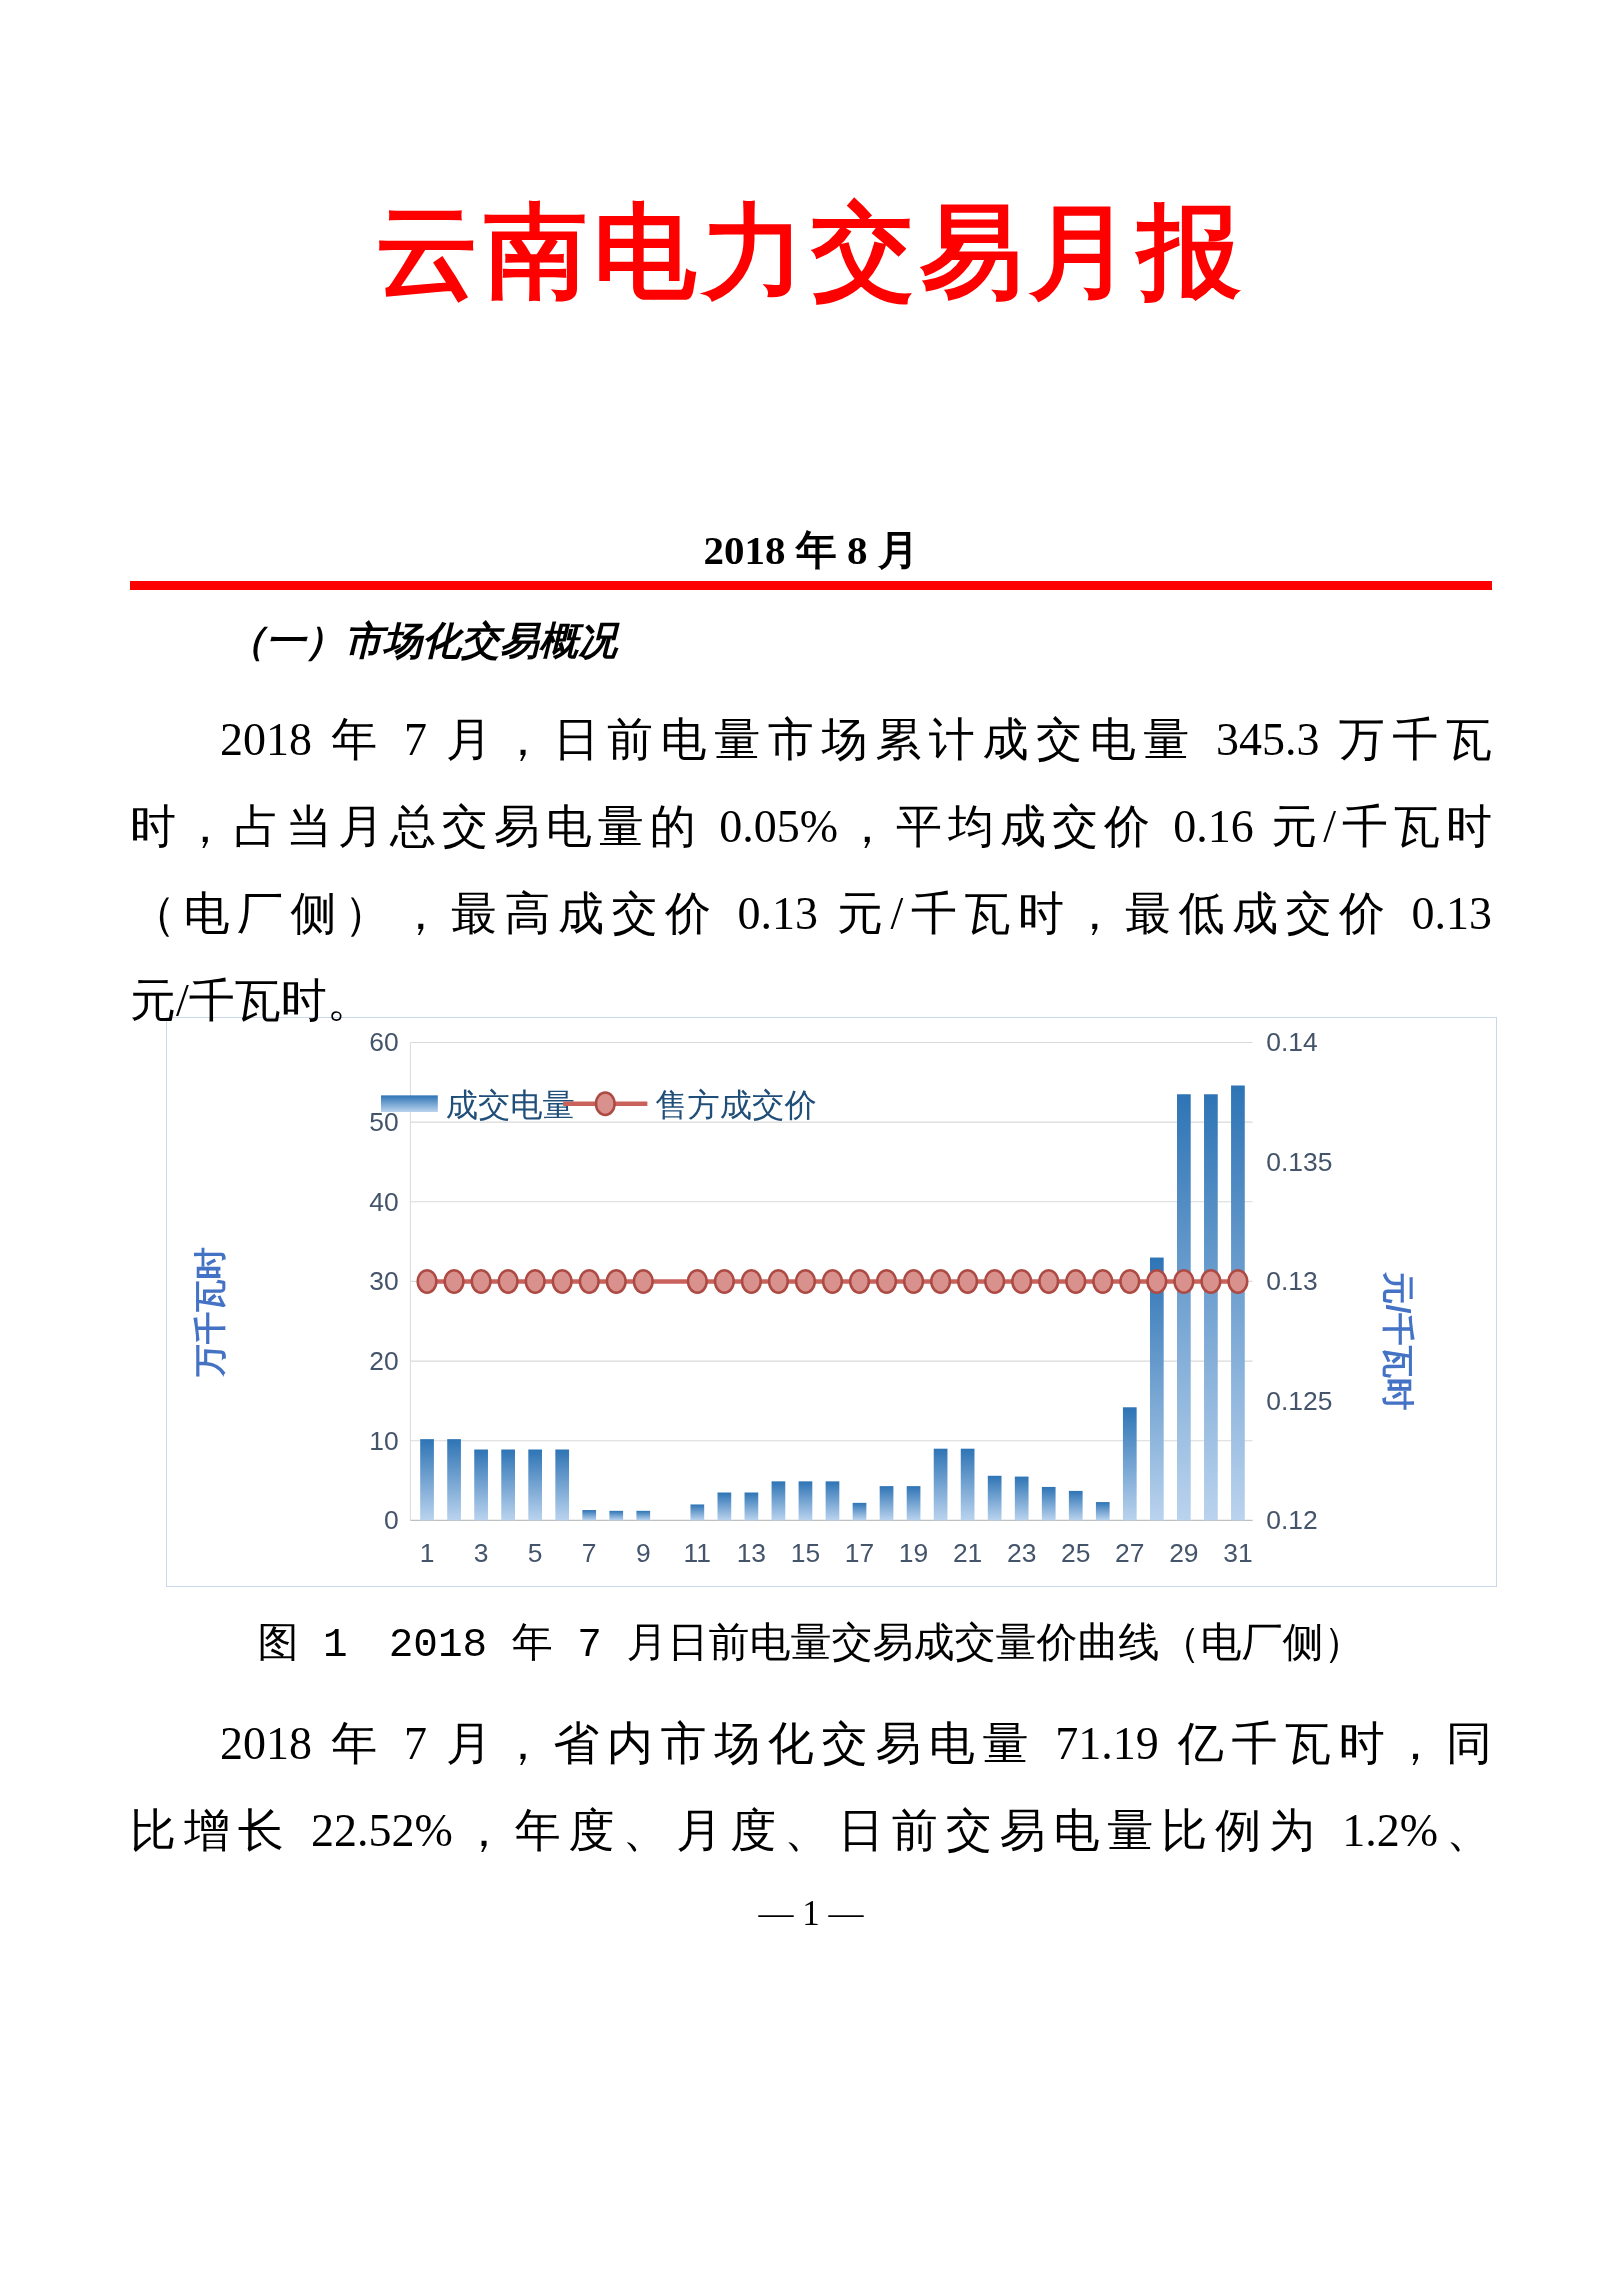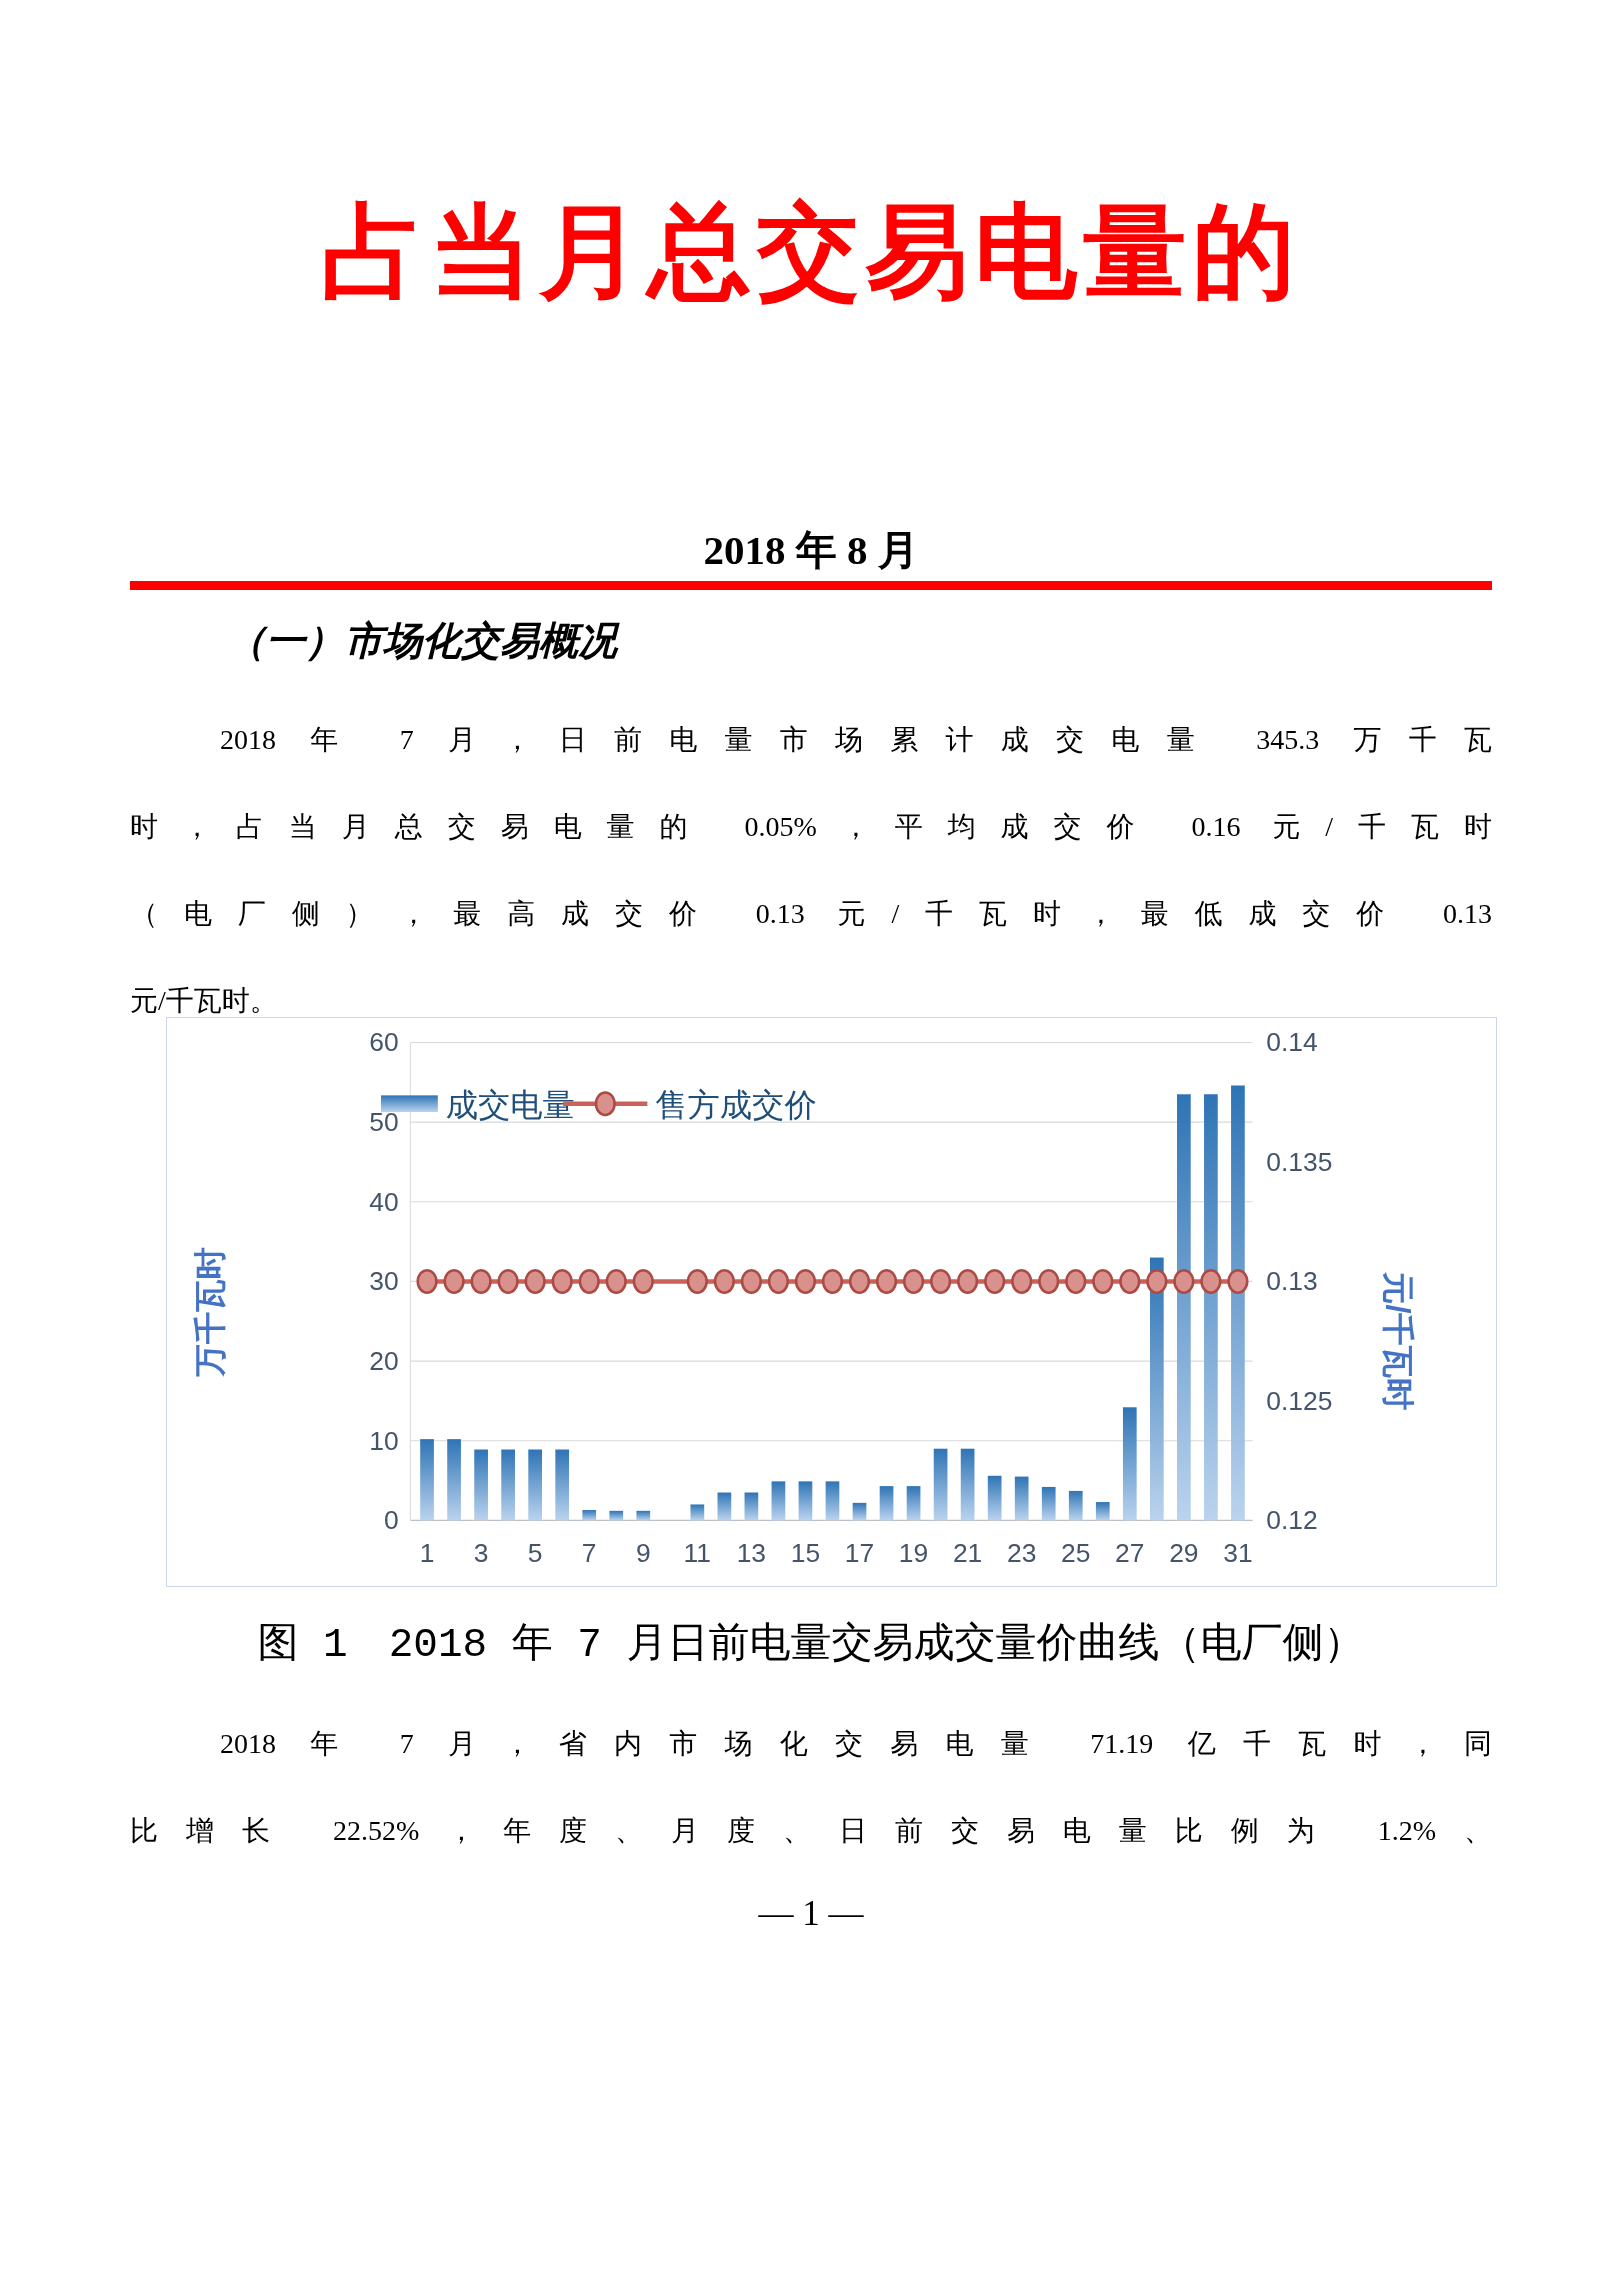--- a/index.html
+++ b/index.html
@@ -22,41 +22,41 @@
   .doc-subtitle{
     padding-top:208px;
     font-size:41px;line-height:49px;
     text-align:center;color:#000;font-weight:bold;
   }
   .rule{margin-top:5.9px;height:8.8px;background:#FF0000;}
   .h1{padding-top:93px;padding-left:95px;font-size:39px;line-height:49px;font-weight:700;}
   .h2{padding-top:26.5px;padding-left:97px;font-size:39px;line-height:49px;font-weight:700;font-style:italic;}
   .para1{padding-top:31px;}
   .para2{padding-top:27.4px;}
-  .pline{font-size:28px;line-height:87px;text-align:justify;text-align-last:justify;}
+  .pline{font-size:46px;line-height:87px;text-align:justify;text-align-last:justify;}
   .pline.first{text-indent:90px;}
   .pline.last{text-align-last:left;}
   .figure{
     margin:-27.4px 0 0 36px;
     width:1331px;height:570px;
     border:1px solid #C9D7EA;
     background:#ffffff;
     box-sizing:border-box;
   }
   .figure svg{display:block;}
   svg text{font-family:"Liberation Sans","DejaVu Sans",sans-serif;}
   .fig-caption{padding-top:31px;font-size:41px;line-height:55px;text-align:center;font-family:Liberation Mono, monospace;}
   .footer{padding-top:17.6px;font-size:35px;line-height:43px;text-align:center;}
 </style>
 </head>
 <body>
 
 <div class="page">
 
-  <div class="doc-title">占当月总交易电量的</div>
+  <div class="doc-title">云南电力交易月报</div>
 
   <div class="doc-subtitle">2018 年 8 月</div>
 
   <div class="rule"></div>
 
 
   <div class="h2">（一）市场化交易概况</div>
 
   <div class="para1">
     <div class="pline first">2018 年 7 月，日前电量市场累计成交电量 345.3 万千瓦</div>

